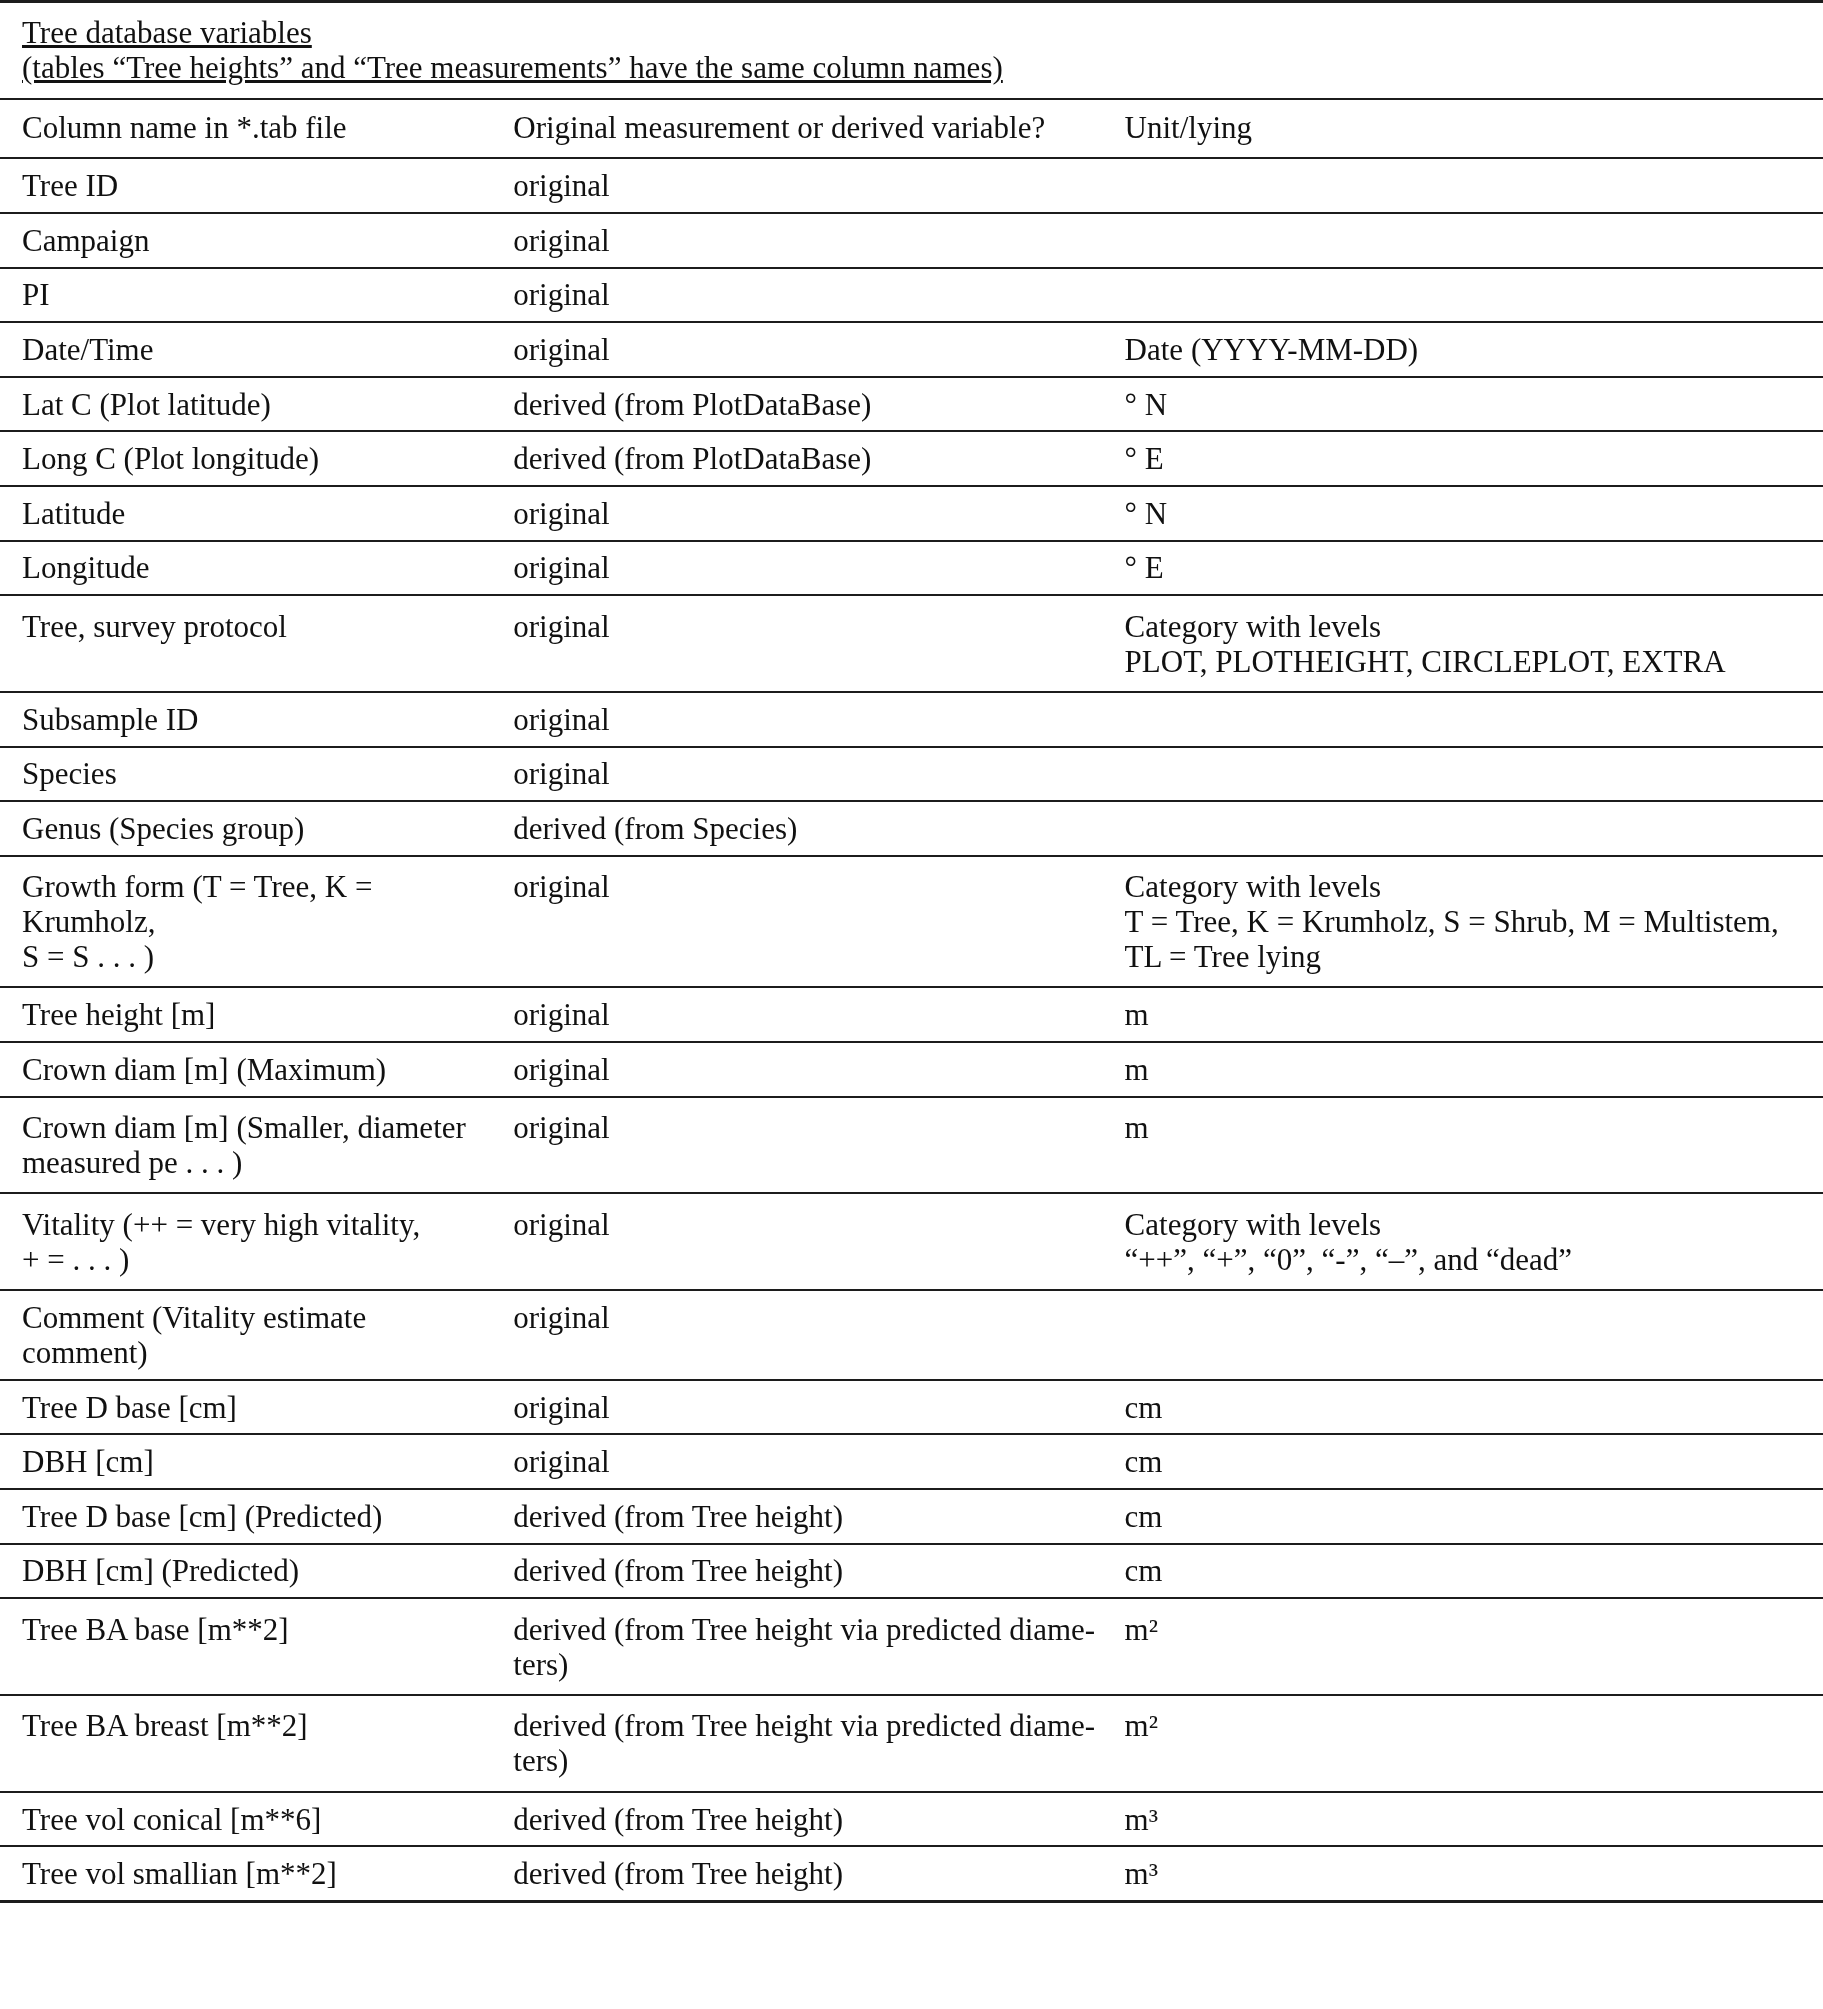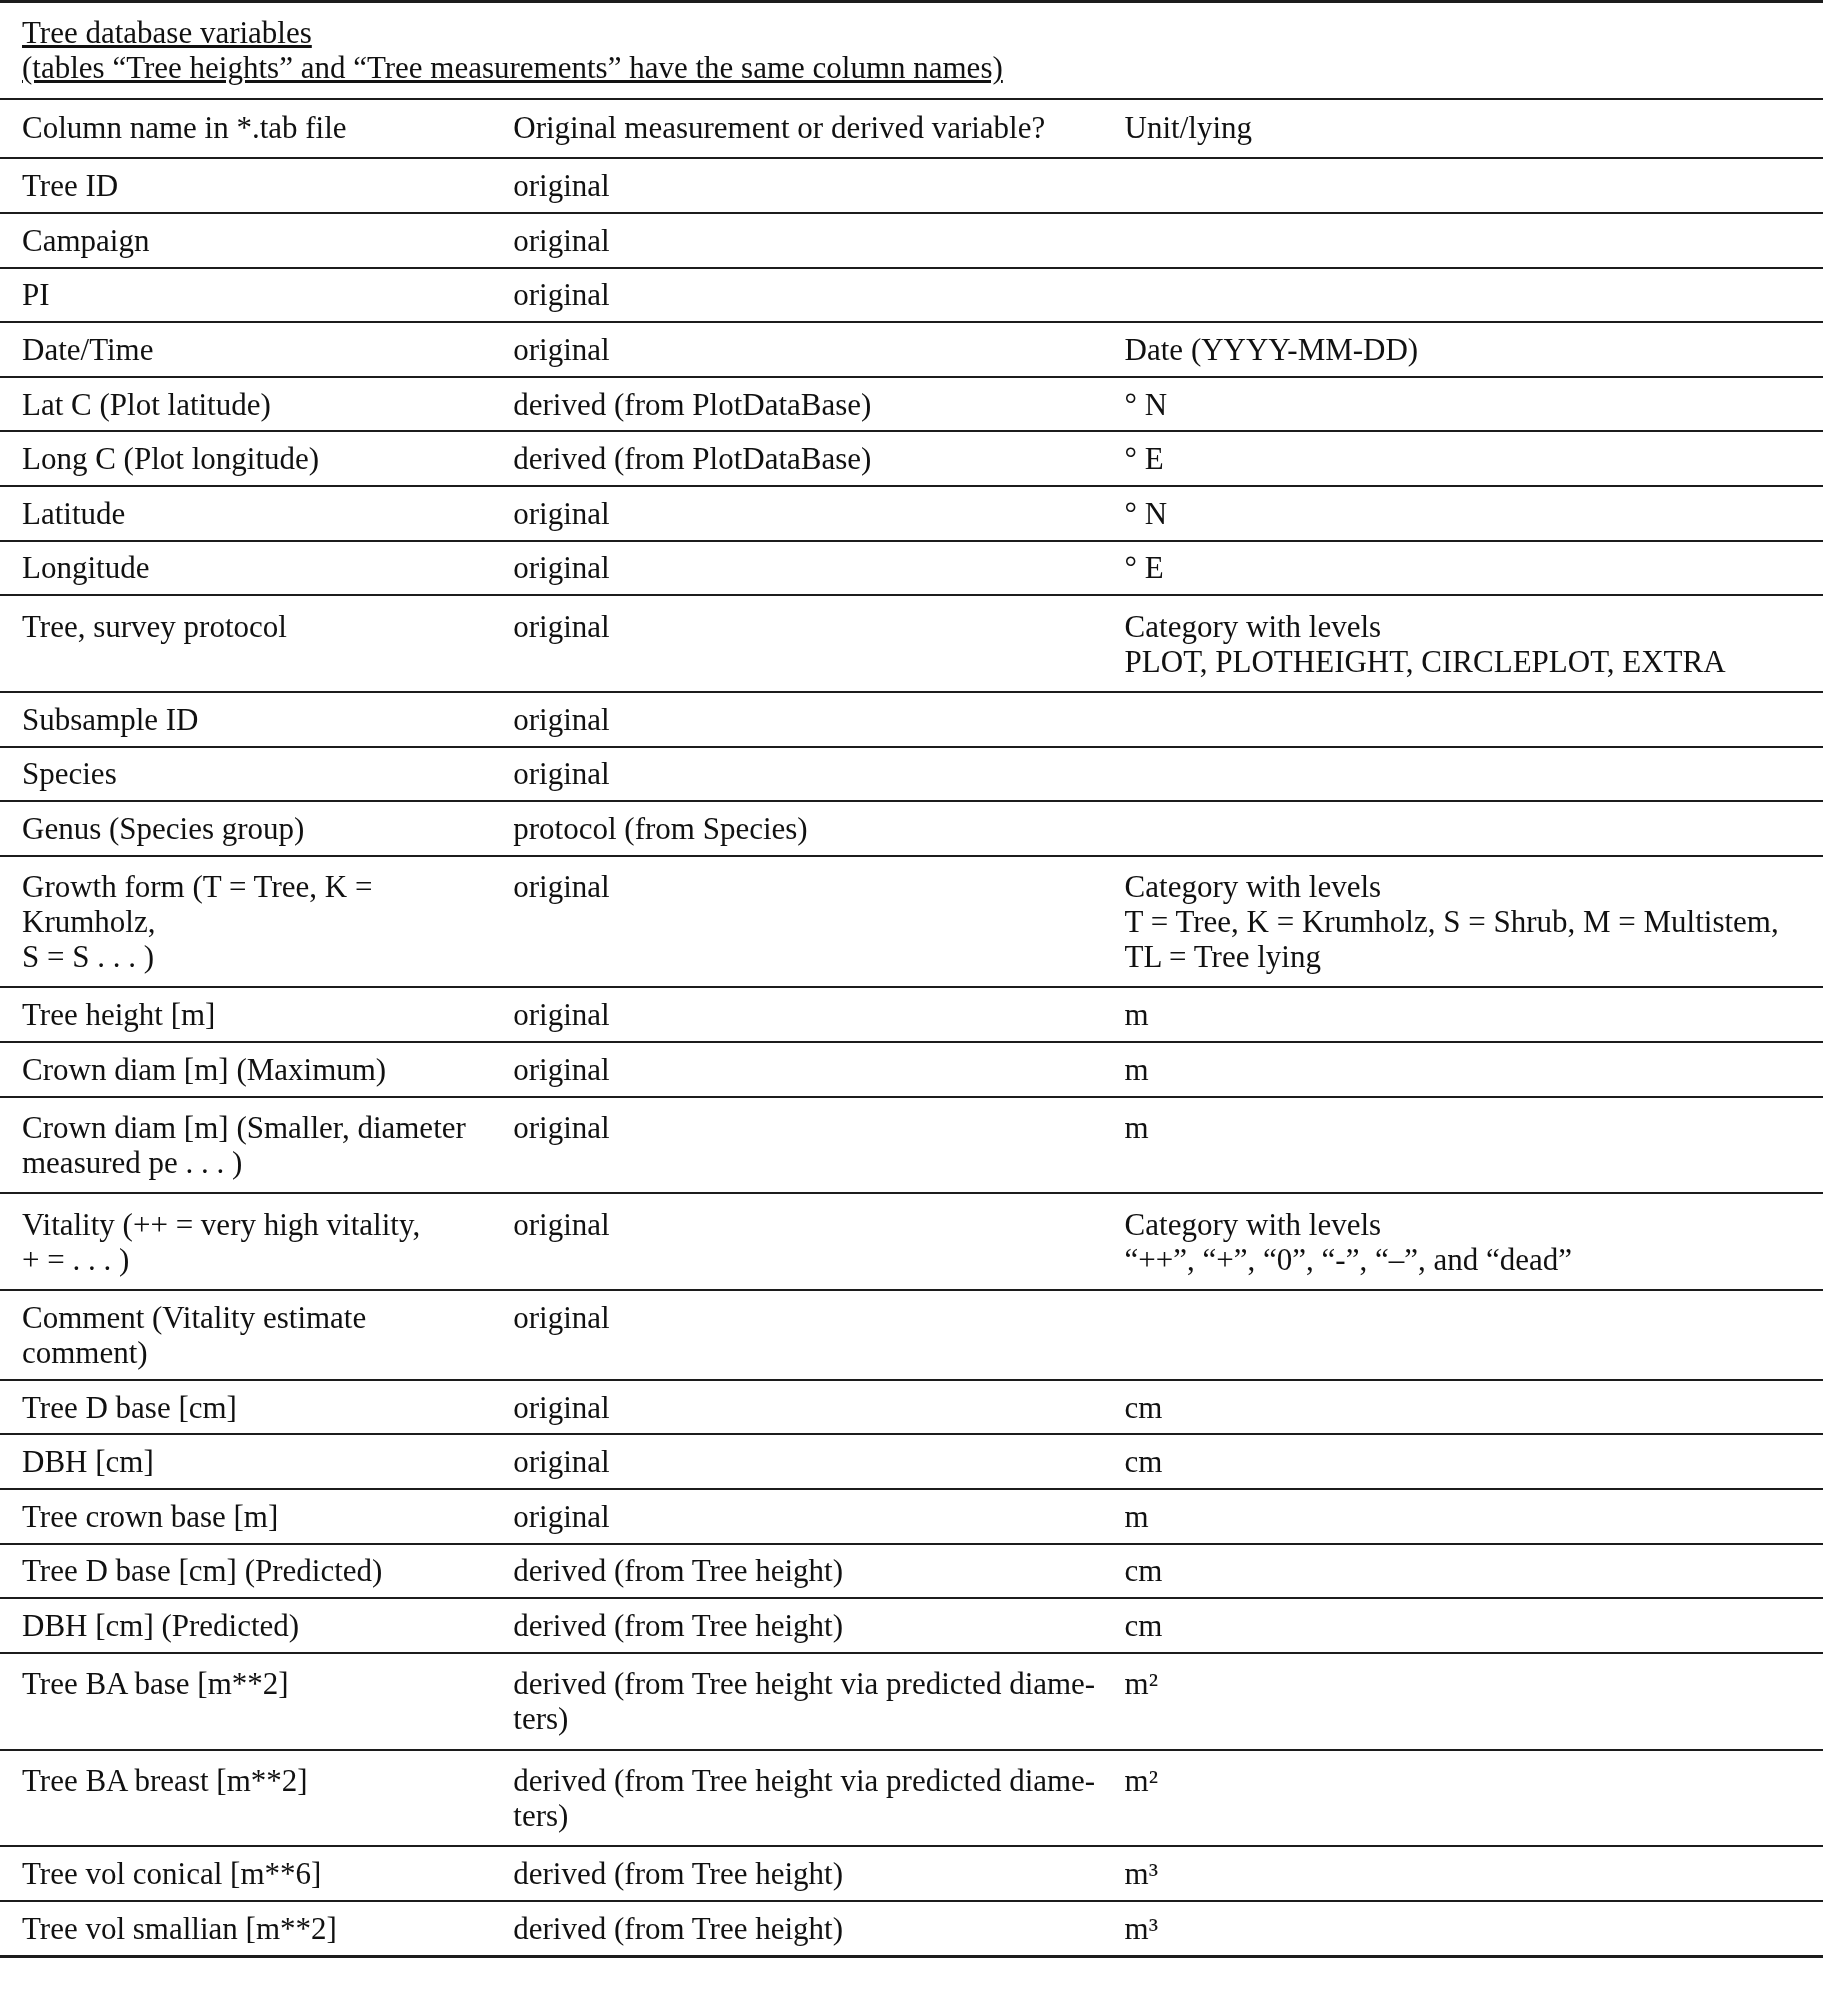--- a/index.html
+++ b/index.html
@@ -125,21 +125,21 @@
         <td>original</td>
         <td></td>
       </tr>
       <tr>
         <td class="c1">Species</td>
         <td>original</td>
         <td></td>
       </tr>
       <tr>
         <td class="c1">Genus (Species group)</td>
-        <td>protocol (from Species)</td>
+        <td>derived (from Species)</td>
         <td></td>
       </tr>
       <tr class="tall">
         <td class="c1">Growth form (T = Tree, K = Krumholz,
 S = S . . . )</td>
         <td>original</td>
         <td>Category with levels
 T = Tree, K = Krumholz, S = Shrub, M = Multistem,
 TL = Tree lying</td>
       </tr>
@@ -173,25 +173,20 @@
       </tr>
       <tr>
         <td class="c1">Tree D base [cm]</td>
         <td>original</td>
         <td>cm</td>
       </tr>
       <tr>
         <td class="c1">DBH [cm]</td>
         <td>original</td>
         <td>cm</td>
-      </tr>
-      <tr>
-        <td class="c1">Tree crown base [m]</td>
-        <td>original</td>
-        <td>m</td>
       </tr>
       <tr>
         <td class="c1">Tree D base [cm] (Predicted)</td>
         <td>derived (from Tree height)</td>
         <td>cm</td>
       </tr>
       <tr>
         <td class="c1">DBH [cm] (Predicted)</td>
         <td>derived (from Tree height)</td>
         <td>cm</td>

